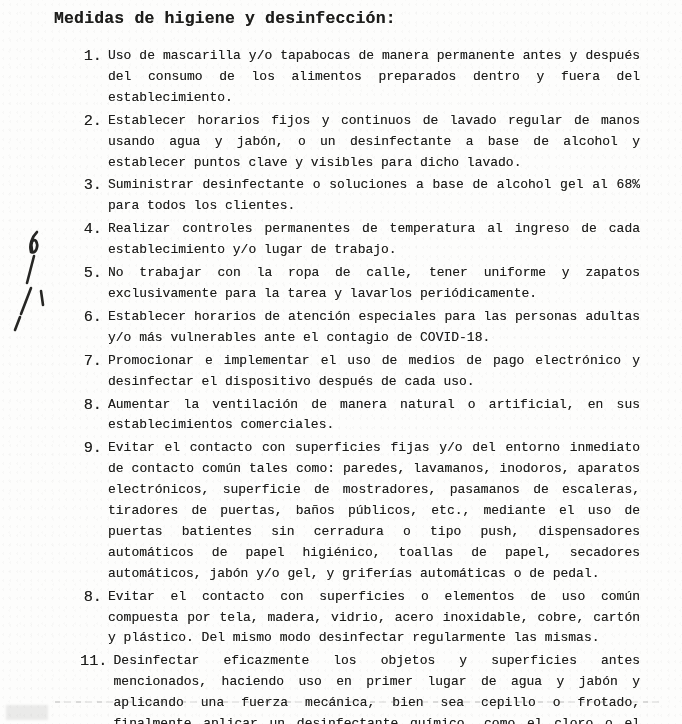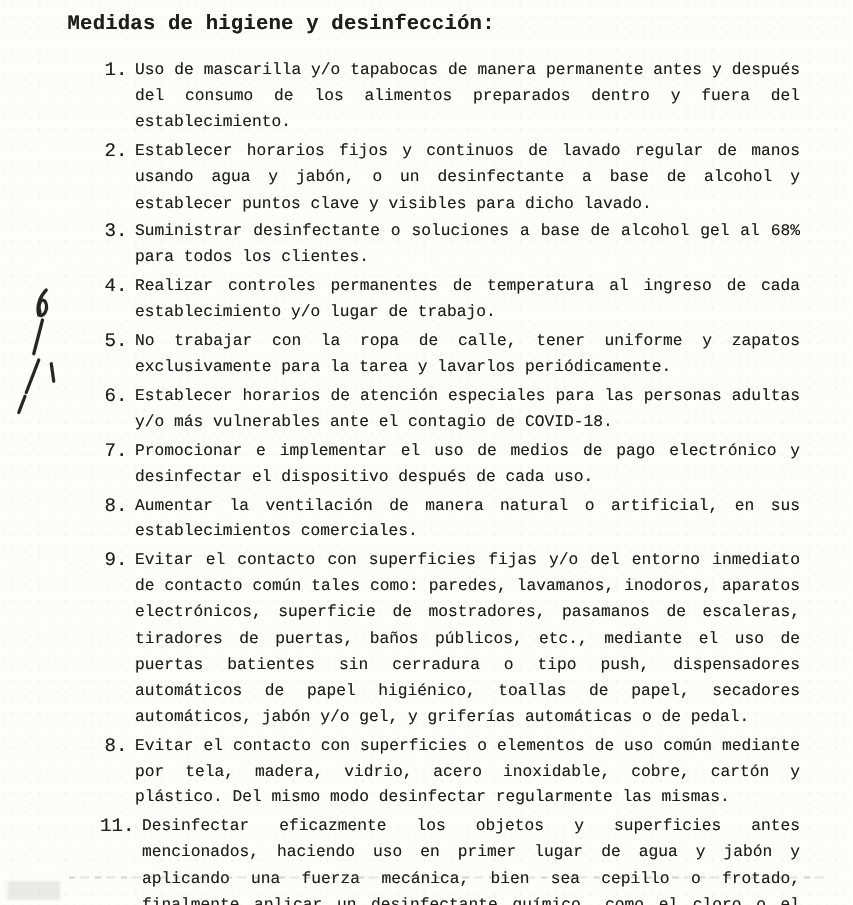--- a/index.html
+++ b/index.html
@@ -138,21 +138,21 @@
     <li>
       <span class="num">8.</span>
       <span class="txt">Aumentar la ventilación de manera natural o artificial, en sus establecimientos comerciales.</span>
     </li>
     <li>
       <span class="num">9.</span>
       <span class="txt">Evitar el contacto con superficies fijas y/o del entorno inmediato de contacto común tales como: paredes, lavamanos, inodoros, aparatos electrónicos, superficie de mostradores, pasamanos de escaleras, tiradores de puertas, baños públicos, etc., mediante el uso de puertas batientes sin cerradura o tipo push, dispensadores automáticos de papel higiénico, toallas de papel, secadores automáticos, jabón y/o gel, y griferías automáticas o de pedal.</span>
     </li>
     <li>
       <span class="num">8.</span>
-      <span class="txt">Evitar el contacto con superficies o elementos de uso común mediante por tela, madera, vidrio, acero inoxidable, cobre, cartón y plástico. Del mismo modo desinfectar regularmente las mismas.</span>
+      <span class="txt">Evitar el contacto con superficies o elementos de uso común compuesta por tela, madera, vidrio, acero inoxidable, cobre, cartón y plástico. Del mismo modo desinfectar regularmente las mismas.</span>
     </li>
     <li>
       <span class="num">11.</span>
       <span class="txt">Desinfectar eficazmente los objetos y superficies antes mencionados, haciendo uso en primer lugar de agua y jabón y aplicando una fuerza mecánica, bien sea cepillo o frotado, finalmente aplicar un desinfectante químico, como el cloro o el alcohol, para destruir los microbios remanentes, de lo contrario, solo se eliminaría la suciedad, pero no de destruyen los microrganismos.</span>
     </li>
   </ol>
 
   <div class="scan-streak"></div>
   <div class="scan-smudge"></div>
 

